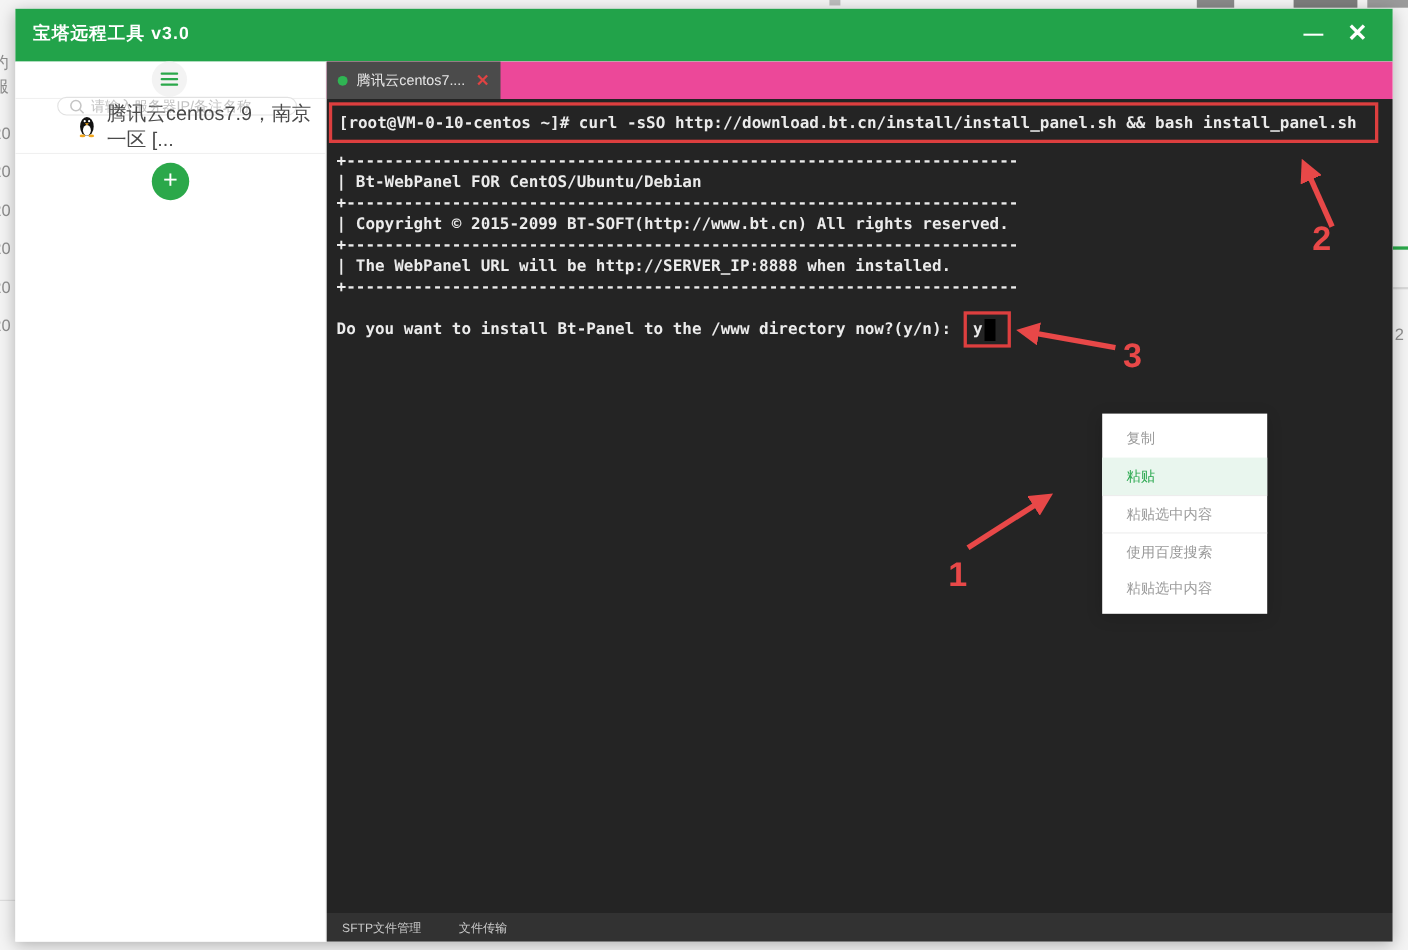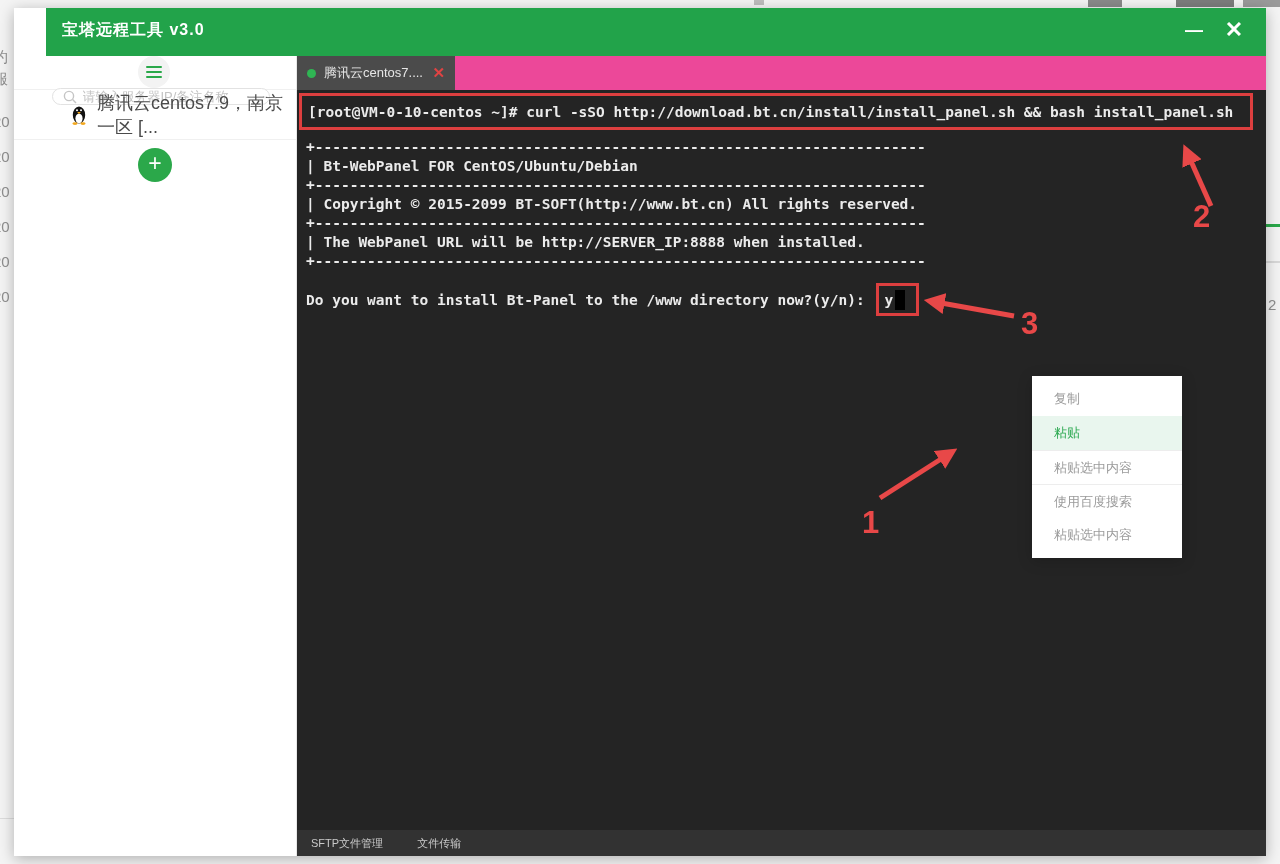--- a/index.html
+++ b/index.html
@@ -25,21 +25,21 @@
   .sm3 { left:1176px; width:58px; background:#7d7d7d; }
   .sm4 { left:1243px; width:37px; background:#9a9a9a; }
   .bg-green-line { position:absolute; left:1266px; top:224px; width:14px; height:3px; background:#2aa84a; }
   .bg-gray-line  { position:absolute; left:1266px; top:261px; width:14px; height:2px; background:#d8d8d8; }
   .bg-num { position:absolute; left:1268px; top:296px; color:#8f8f8f; font-size:15px; }
 
   
   .window { position:absolute; left:14px; top:8px; width:1252px; height:848px;
             background:#ffffff; box-shadow:0 3px 14px rgba(0,0,0,.28); }
 
-  .titlebar { height:48px; background:#22a34a; display:flex; align-items:center; padding:0 12px 4px 16px;margin-left:32px; }
+  .titlebar { height:48px; background:#22a34a; display:flex; align-items:center; padding:0 12px 4px 16px; }
   .title { color:#fff; font-size:16px; font-weight:bold; letter-spacing:1px; }
   .win-btn { color:#fff; width:40px; text-align:center; font-weight:bold; cursor:pointer; }
   .min-btn { margin-left:auto; font-size:18px; }
   .close-btn { font-size:22px; }
 
   .content { display:flex; height:800px; }
 
   
   .sidebar { width:283px; background:#fff; border-right:1px solid #e8e8e8; }
   .sidebar-top { height:34px; border-bottom:1px solid #f0f0f0; display:flex; align-items:center; padding:0 14px 0 12px;flex-direction:column; }
@@ -78,21 +78,21 @@
   .prompt-text { white-space:pre; }
   .ybox { border:3px solid #dd3f3f; height:33px; display:inline-flex; align-items:center;
           padding:0 11px 0 5px; margin-left:3px; }
   .cursor { width:10px; height:20px; background:#000; margin-left:2px; }
 
   .bottombar { height:26px; background:#323232; display:flex; align-items:center; gap:34px;
                padding:0 14px; font-size:11px; color:#c9c9c9; }
   .bottombar span { cursor:pointer; }
 
   
-  .context-menu { position:absolute; left:1032px; top:376px; width:150px; background:#fff;
+  .context-menu { position:absolute; left:1002px; top:376px; width:150px; background:#fff;
                   box-shadow:0 3px 14px rgba(0,0,0,.18); padding:6px 0; z-index:5; }
   .menu-item { height:34px; line-height:34px; padding:0 22px; font-size:13px; color:#9a9a9a; cursor:pointer; }
   .menu-item.active { background:#e9f6ee; color:#2aa84f; }
   .menu-item.divided { border-top:1px solid #ededed; }
 
   
   .annotations { position:absolute; left:0; top:0; width:1280px; height:864px; pointer-events:none; z-index:9; }
 </style>
 </head>
 <body>

